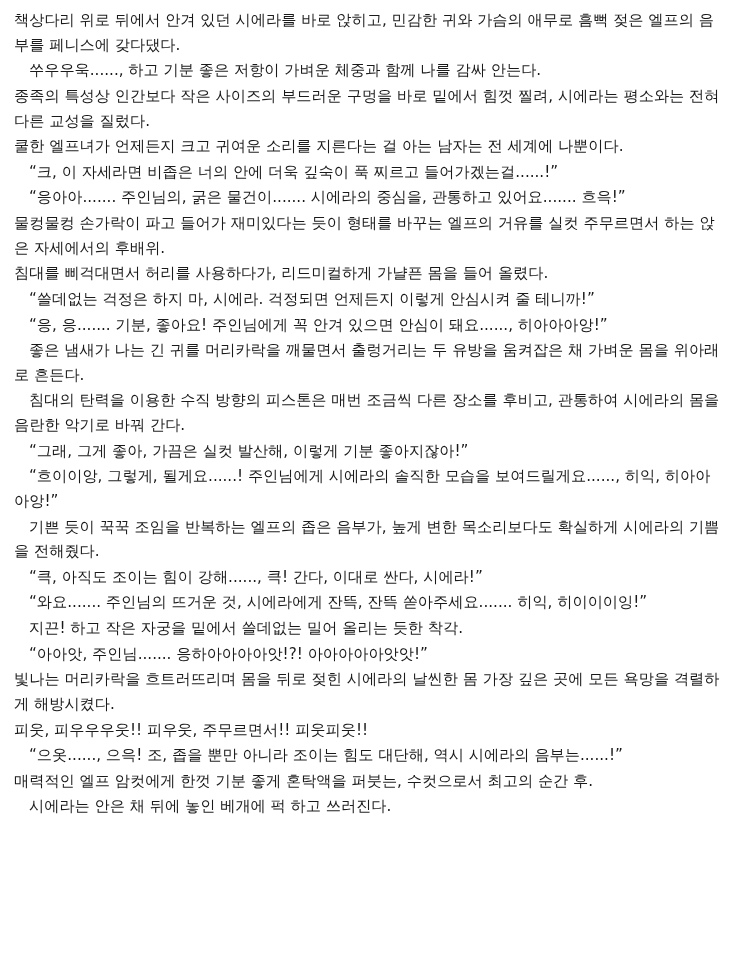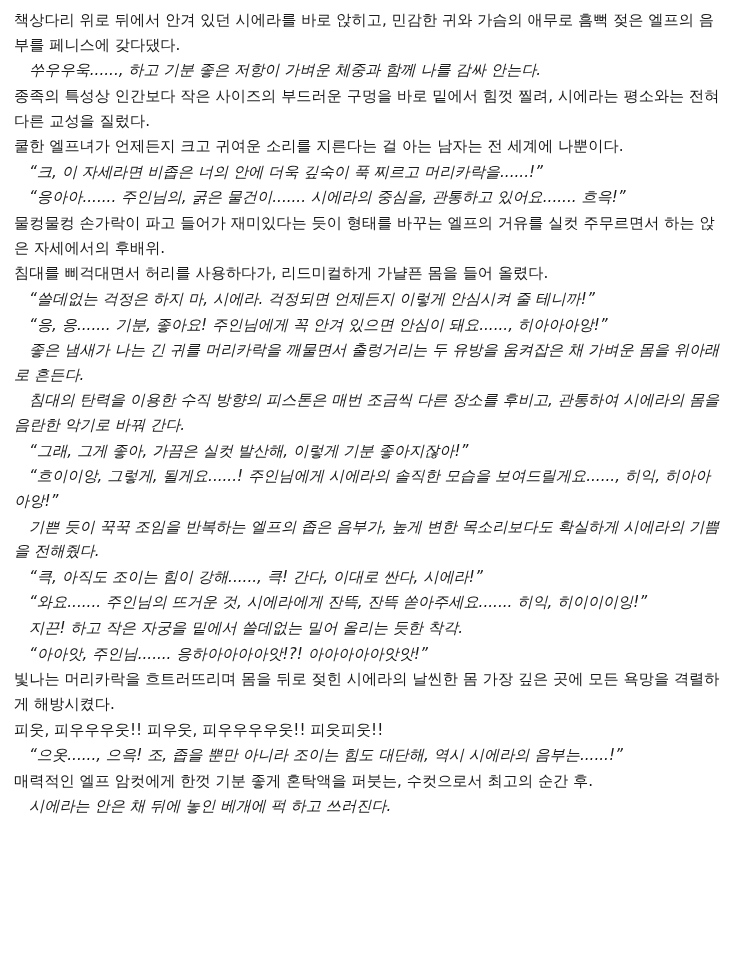--- a/index.html
+++ b/index.html
@@ -25,44 +25,43 @@
     font-size: 15.2px;
     line-height: 1.62;
     color: #1a1a1a;
     margin: 0 0 1px 0;
     text-align: left;
     word-break: break-all;
     white-space: pre-wrap;
   }
   .indent {
     text-indent: 15px;
-    font-style: italic;
   }
 </style>
 </head>
 <body>
 
 <div id="page">
   <p class="para">책상다리 위로 뒤에서 안겨 있던 시에라를 바로 앉히고, 민감한 귀와 가슴의 애무로 흠뻑 젖은 엘프의 음부를 페니스에 갖다댔다.</p>
   <p class="para indent">쑤우우욱......, 하고 기분 좋은 저항이 가벼운 체중과 함께 나를 감싸 안는다.</p>
   <p class="para">종족의 특성상 인간보다 작은 사이즈의 부드러운 구멍을 바로 밑에서 힘껏 찔려, 시에라는 평소와는 전혀 다른 교성을 질렀다.</p>
   <p class="para">쿨한 엘프녀가 언제든지 크고 귀여운 소리를 지른다는 걸 아는 남자는 전 세계에 나뿐이다.</p>
-  <p class="para indent">“크, 이 자세라면 비좁은 너의 안에 더욱 깊숙이 푹 찌르고 머리카락을......!”</p>
+  <p class="para indent">“크, 이 자세라면 비좁은 너의 안에 더욱 깊숙이 푹 찌르고 들어가겠는걸......!”</p>
   <p class="para indent">“응아아....... 주인님의, 굵은 물건이....... 시에라의 중심을, 관통하고 있어요....... 흐윽!”</p>
   <p class="para">물컹물컹 손가락이 파고 들어가 재미있다는 듯이 형태를 바꾸는 엘프의 거유를 실컷 주무르면서 하는 앉은 자세에서의 후배위.</p>
   <p class="para">침대를 삐걱대면서 허리를 사용하다가, 리드미컬하게 가냘픈 몸을 들어 올렸다.</p>
   <p class="para indent">“쓸데없는 걱정은 하지 마, 시에라. 걱정되면 언제든지 이렇게 안심시켜 줄 테니까!”</p>
   <p class="para indent">“응, 응....... 기분, 좋아요! 주인님에게 꼭 안겨 있으면 안심이 돼요......, 히아아아앙!”</p>
   <p class="para indent">좋은 냄새가 나는 긴 귀를 머리카락을 깨물면서 출렁거리는 두 유방을 움켜잡은 채 가벼운 몸을 위아래로 흔든다.</p>
   <p class="para indent">침대의 탄력을 이용한 수직 방향의 피스톤은 매번 조금씩 다른 장소를 후비고, 관통하여 시에라의 몸을 음란한 악기로 바꿔 간다.</p>
   <p class="para indent">“그래, 그게 좋아, 가끔은 실컷 발산해, 이렇게 기분 좋아지잖아!”</p>
   <p class="para indent">“흐이이앙, 그렇게, 될게요......! 주인님에게 시에라의 솔직한 모습을 보여드릴게요......, 히익, 히아아아앙!”</p>
   <p class="para indent">기쁜 듯이 꾹꾹 조임을 반복하는 엘프의 좁은 음부가, 높게 변한 목소리보다도 확실하게 시에라의 기쁨을 전해줬다.</p>
   <p class="para indent">“큭, 아직도 조이는 힘이 강해......, 큭! 간다, 이대로 싼다, 시에라!”</p>
   <p class="para indent">“와요....... 주인님의 뜨거운 것, 시에라에게 잔뜩, 잔뜩 쏟아주세요....... 히익, 히이이이잉!”</p>
   <p class="para indent">지끈! 하고 작은 자궁을 밑에서 쓸데없는 밀어 올리는 듯한 착각.</p>
   <p class="para indent">“아아앗, 주인님....... 응하아아아아앗!?! 아아아아아앗앗!”</p>
   <p class="para">빛나는 머리카락을 흐트러뜨리며 몸을 뒤로 젖힌 시에라의 날씬한 몸 가장 깊은 곳에 모든 욕망을 격렬하게 해방시켰다.</p>
-  <p class="para">피웃, 피우우우웃!! 피우웃, 피우우우우웃!! 피웃피웃!!</p>
+  <p class="para">피웃, 피우우우웃!! 피우웃, 주무르면서!! 피웃피웃!!</p>
   <p class="para indent">“으옷......, 으윽! 조, 좁을 뿐만 아니라 조이는 힘도 대단해, 역시 시에라의 음부는......!”</p>
   <p class="para">매력적인 엘프 암컷에게 한껏 기분 좋게 혼탁액을 퍼붓는, 수컷으로서 최고의 순간 후.</p>
   <p class="para indent">시에라는 안은 채 뒤에 놓인 베개에 퍽 하고 쓰러진다.</p>
 </div>
 
 </body></html>

